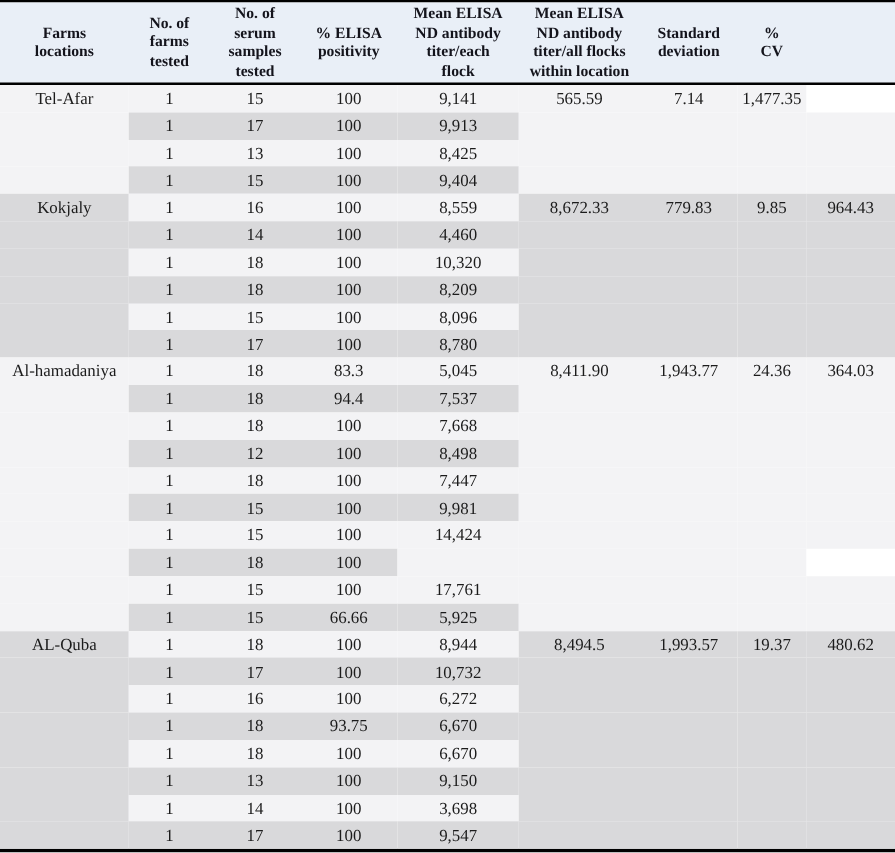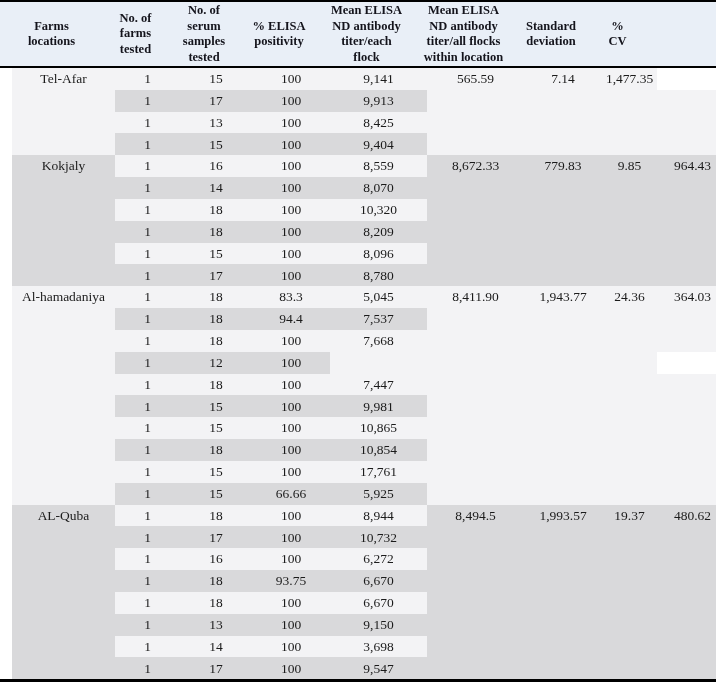--- a/index.html
+++ b/index.html
@@ -20,21 +20,21 @@
   .thead{
     height:66px;flex:0 0 66px;background:var(--header-bg);
     border-bottom:2px solid var(--border);box-sizing:border-box;
     display:grid;grid-template-columns:103px 65px 72px 78px 97px 97px 78px 55px 71px;
   }
   .hcell{
     display:flex;align-items:center;justify-content:center;text-align:center;
     font-weight:bold;font-size:12.5px;line-height:15.5px;color:var(--header-text);
     white-space:pre-line;
   }
-  .tbody{flex:1 1 auto;display:flex;flex-direction:column;margin-left:12px;}
+  .tbody{flex:1 1 auto;display:flex;flex-direction:column;}
   .trow{
     flex:1 1 auto;
     display:grid;grid-template-columns:103px 65px 72px 78px 97px 97px 78px 55px 71px;
   }
   .tcell{
     display:flex;align-items:center;justify-content:center;text-align:center;
     font-size:13.5px;color:var(--body-text);line-height:1;
   }
   .tcell.light{background:var(--row-light);}
   .tcell.gray{background:var(--row-gray);}
@@ -121,21 +121,21 @@
         <div class="tcell gray">8,672.33</div>
         <div class="tcell gray">779.83</div>
         <div class="tcell gray">9.85</div>
         <div class="tcell gray">964.43</div>
       </div>
       <div class="trow">
         <div class="tcell gray"></div>
         <div class="tcell gray">1</div>
         <div class="tcell gray">14</div>
         <div class="tcell gray">100</div>
-        <div class="tcell gray">8,070</div>
+        <div class="tcell gray">4,460</div>
         <div class="tcell gray"></div>
         <div class="tcell gray"></div>
         <div class="tcell gray"></div>
         <div class="tcell gray"></div>
       </div>
       <div class="trow">
         <div class="tcell gray"></div>
         <div class="tcell light">1</div>
         <div class="tcell light">18</div>
         <div class="tcell light">100</div>
@@ -209,20 +209,21 @@
         <div class="tcell light"></div>
         <div class="tcell light"></div>
         <div class="tcell light"></div>
         <div class="tcell light"></div>
       </div>
       <div class="trow">
         <div class="tcell light"></div>
         <div class="tcell gray">1</div>
         <div class="tcell gray">12</div>
         <div class="tcell gray">100</div>
+        <div class="tcell gray">8,498</div>
         <div class="tcell light"></div>
         <div class="tcell light"></div>
         <div class="tcell light"></div>
         <div class="tcell light"></div>
       </div>
       <div class="trow">
         <div class="tcell light"></div>
         <div class="tcell light">1</div>
         <div class="tcell light">18</div>
         <div class="tcell light">100</div>
@@ -241,32 +242,31 @@
         <div class="tcell light"></div>
         <div class="tcell light"></div>
         <div class="tcell light"></div>
         <div class="tcell light"></div>
       </div>
       <div class="trow">
         <div class="tcell light"></div>
         <div class="tcell light">1</div>
         <div class="tcell light">15</div>
         <div class="tcell light">100</div>
-        <div class="tcell light">10,865</div>
+        <div class="tcell light">14,424</div>
         <div class="tcell light"></div>
         <div class="tcell light"></div>
         <div class="tcell light"></div>
         <div class="tcell light"></div>
       </div>
       <div class="trow">
         <div class="tcell light"></div>
         <div class="tcell gray">1</div>
         <div class="tcell gray">18</div>
         <div class="tcell gray">100</div>
-        <div class="tcell gray">10,854</div>
         <div class="tcell light"></div>
         <div class="tcell light"></div>
         <div class="tcell light"></div>
         <div class="tcell light"></div>
       </div>
       <div class="trow">
         <div class="tcell light"></div>
         <div class="tcell light">1</div>
         <div class="tcell light">15</div>
         <div class="tcell light">100</div>

